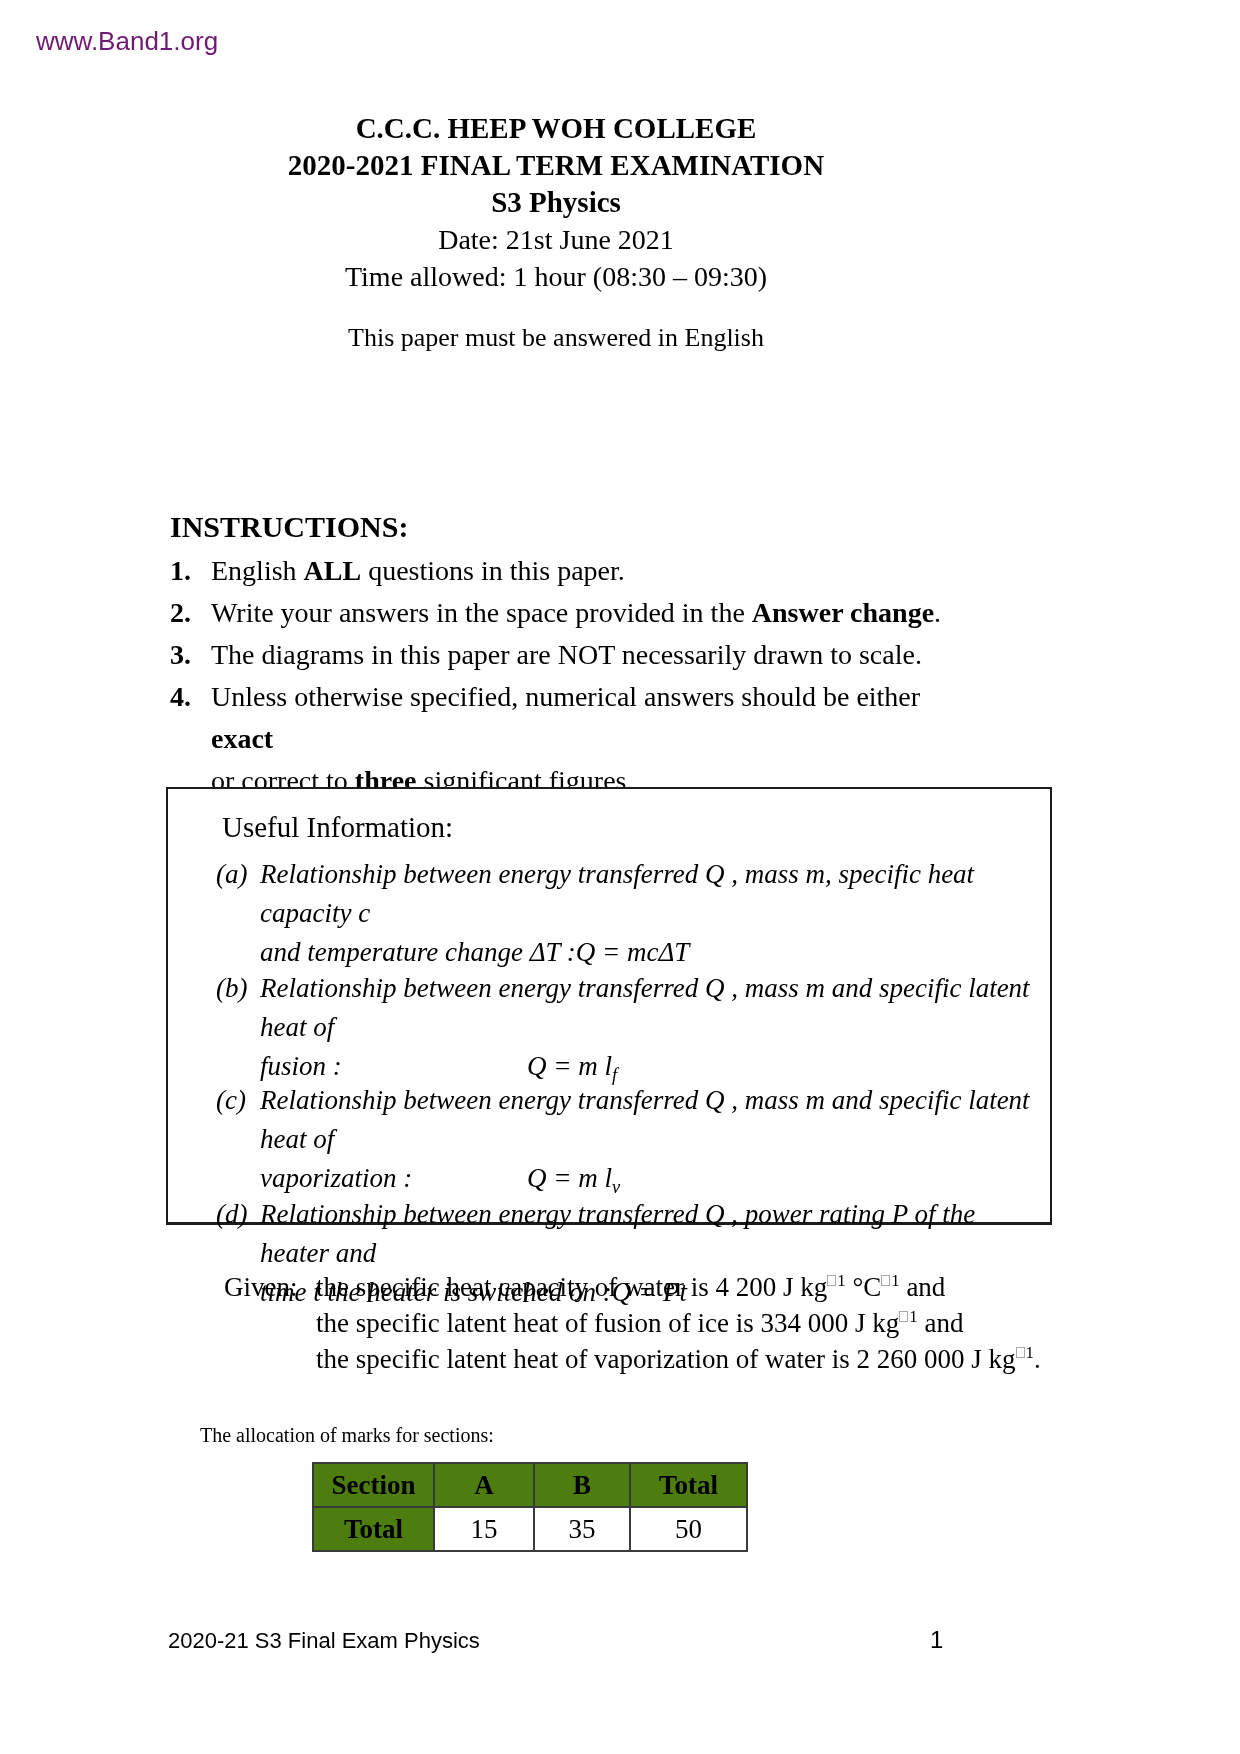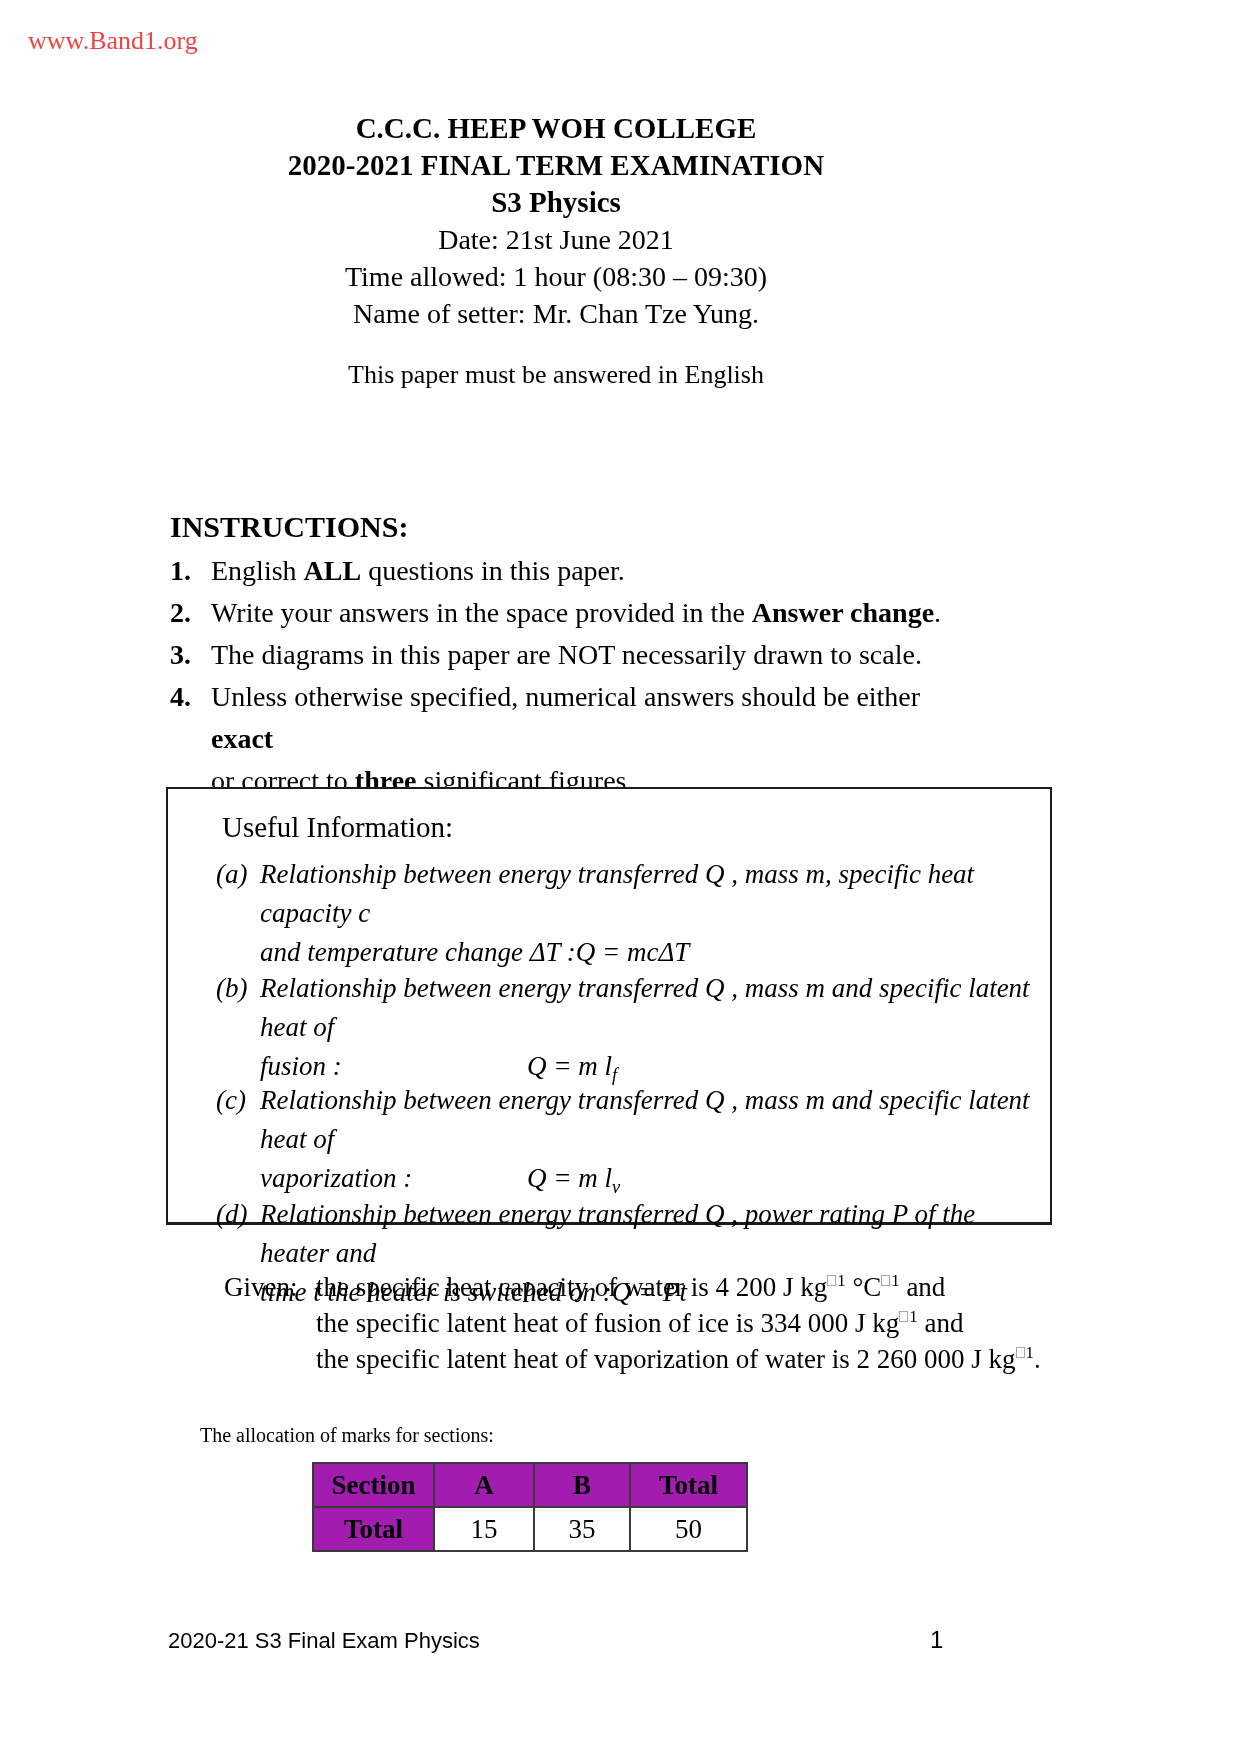--- a/index.html
+++ b/index.html
@@ -1,20 +1,20 @@
 <!DOCTYPE html>
 <html><head>
 <meta charset="utf-8">
 <style>
   * { margin:0; padding:0; box-sizing:border-box; }
   html,body { background:#ffffff; }
   body { width:1240px; height:1754px; position:relative; font-family:"Liberation Serif", serif; color:#000; }
   .page { position:absolute; inset:0; background:#fff; }
 
-  .watermark { position:absolute; left:28px; top:26px; font-family:Liberation Serif, serif; font-size:26px; color:#ef4444; }
+  .watermark { position:absolute; left:36px; top:26px; font-family:Liberation Sans, sans-serif; font-size:26px; color:#701a75; }
 
   .header-block { position:absolute; left:170px; top:110px; width:772px; text-align:center; }
   .h-bold { font-size:29px; font-weight:bold; line-height:37px; }
   .h-reg  { font-size:28px; line-height:37px; }
   .h-note { font-size:26px; margin-top:28px; }
 
   .instructions { position:absolute; left:170px; top:504px; width:815px; }
   .ins-heading { font-size:30px; font-weight:bold; line-height:46px; }
   .ins-item { display:flex; font-size:28px; line-height:42px; }
   .ins-num { width:41px; font-weight:bold; flex:0 0 41px; }
@@ -34,40 +34,39 @@
 
   .given { position:absolute; left:56px; top:480px; display:flex; font-size:27px; line-height:36px; }
   .given-label { flex:0 0 92px; }
   .supu { font-size:0.62em; vertical-align:super; line-height:0; white-space:nowrap; }
   .tofu { display:inline-block; width:9px; height:11px; border:1px solid #a8a8a8; margin-right:1px; vertical-align:baseline; }
 
   .marks-caption { position:absolute; left:200px; top:1424px; font-size:20px; }
   .marks-table { position:absolute; left:312px; top:1462px; border-collapse:collapse; font-size:27px; text-align:center; }
   .marks-table td { border:2px solid #3a3a3a; height:44px; vertical-align:middle; padding:0 6px; }
   .col-section { width:121px; } .col-a { width:100px; } .col-b { width:96px; } .col-total { width:117px; }
-  .gray { background:#a21caf; }
+  .gray { background:#4d7c0f; }
   .th { font-weight:bold; }
 
   .footer-left  { position:absolute; left:168px; top:1628px; font-family:"Liberation Sans", sans-serif; font-size:22px; }
   .footer-right { position:absolute; left:930px; top:1626px; font-family:"Liberation Sans", sans-serif; font-size:24px; }
 </style>
 </head>
 <body>
 
 <div class="page">
 
   <div class="watermark">www.Band1.org</div>
 
   <div class="header-block">
     <div class="h-bold">C.C.C. HEEP WOH COLLEGE</div>
     <div class="h-bold">2020-2021 FINAL TERM EXAMINATION</div>
     <div class="h-bold">S3 Physics</div>
     <div class="h-reg">Date: 21st June 2021</div>
     <div class="h-reg">Time allowed: 1 hour (08:30 – 09:30)</div>
-    <div class="h-reg">Name of setter: Mr. Chan Tze Yung.</div>
     <div class="h-note">This paper must be answered in English</div>
   </div>
 
   <div class="instructions">
     <div class="ins-heading">INSTRUCTIONS:</div>
 
     <div class="ins-item">
       <span class="ins-num">1.</span>
       <span class="ins-body"><span>English </span><span class="b">ALL</span><span> questions in this paper.</span></span>
     </div>

